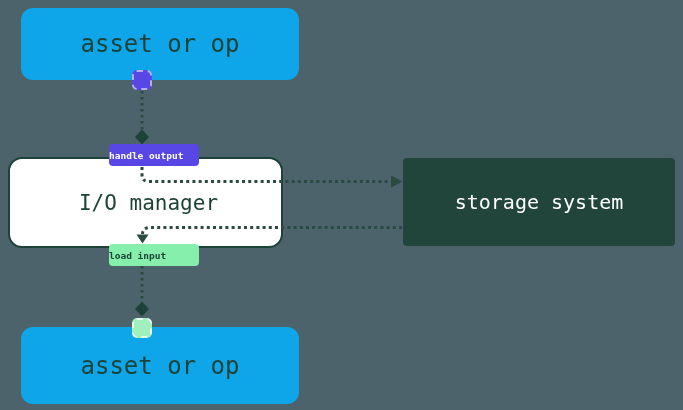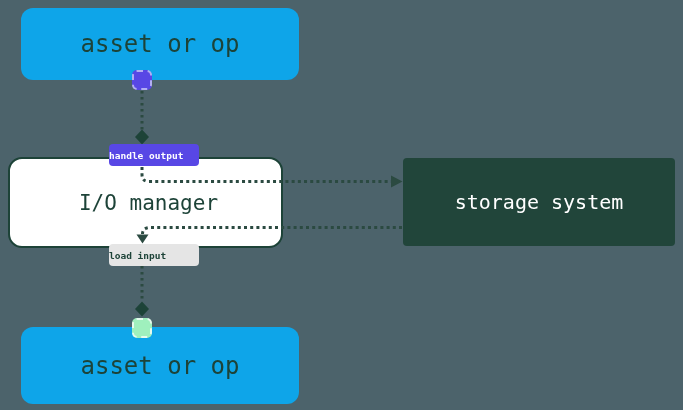--- a/index.html
+++ b/index.html
@@ -43,21 +43,21 @@
     z-index: 2; pointer-events: none;
   }
 
   .badge {
     position: absolute; width: 90px; height: 22px;
     display: flex; align-items: center; justify-content: flex-start;
     border-radius: 4px; font-size: 9.5px; font-weight: bold;
     z-index: 3; white-space: nowrap; margin-left: 12px;
   }
   .badge-handle-output { left: 97px; top: 144px; background: #5847e5; color: #ffffff; }
-  .badge-load-input  { left: 97px; top: 244px; background: #e5e5e5; color: #1d4338; }
+  .badge-load-input  { left: 97px; top: 244px; background: #86efac; color: #1d4338; }
 
   .conn-square {
     position: absolute; width: 20px; height: 20px; border-radius: 5px;
     box-sizing: border-box; z-index: 3;
   }
   .square-output { left: 132px; top: 70px; background: #5847e5; border: 2px dashed #b3aef3; }
   .square-input  { left: 132px; top: 318px; background: #9ff0bd; border: 2px dashed #e6fbee; }
 </style>
 </head>
 <body>

